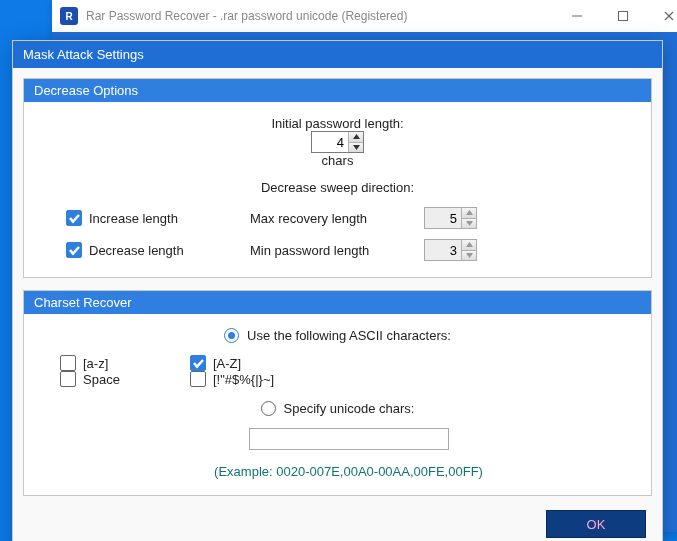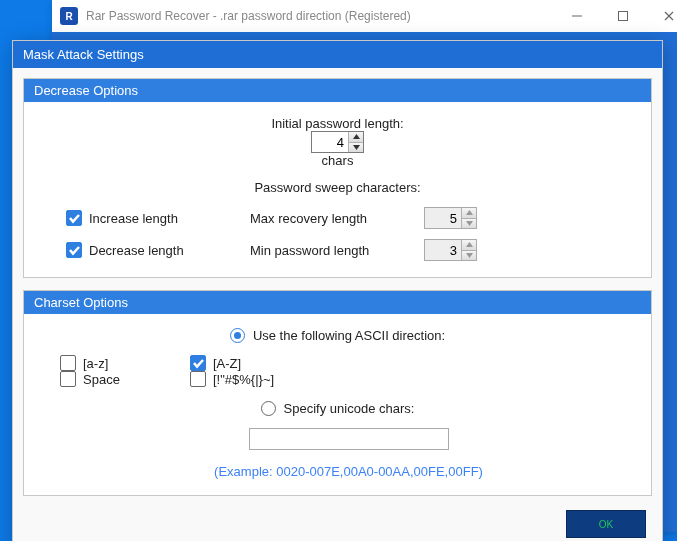--- a/index.html
+++ b/index.html
@@ -190,36 +190,36 @@
   }
   .sweep-row .check { width: 160px; }
   .sweep-row .label2 { width: 150px; }
 
   .btn-row {
     display:flex; justify-content:flex-end;
     padding: 2px 6px 0 0;
   }
   .btn-ok {
     background: #0d3c80;
-    color: #22c55e;
+    color: #f9a8d4;
     border: 1px solid #082a5c;
-    width: 80px;
+    width: 100px;
     height: 28px;
     font-family: inherit;
-    font-size: 10px;
+    font-size: 13px;
     cursor: pointer;
   }
 </style>
 </head>
 <body>
 
 <div class="parent-window">
   <div class="titlebar">
     <div class="titlebar-icon">R</div>
-    <div class="titlebar-text">Rar Password Recover - .rar password direction (Registered)</div>
+    <div class="titlebar-text">Rar Password Recover - .rar password unicode (Registered)</div>
     <div class="titlebar-btns">
       <div class="titlebar-btn">
         <svg viewBox="0 0 10 10">
             <rect y="4.5" width="10" height="1" fill="#666"></rect>
           </svg>
       </div>
       <div class="titlebar-btn">
         <svg viewBox="0 0 10 10">
             <rect x="0.5" y="0.5" width="9" height="9" fill="none" stroke="#666"></rect>
           </svg>
@@ -258,21 +258,21 @@
                     <path d="M0 0 L3.5 5 L7 0 Z"></path>
                   </svg>
                 </span>
             </span>
           </span>
           <span style="width:10px"></span>
           <span class="label">chars</span>
         </div>
 
         <div class="row">
-          <span class="label">Password sweep characters:</span>
+          <span class="label">Decrease sweep direction:</span>
         </div>
 
         <div class="sweep-table">
           <div class="sweep-row">
             <span class="check">
               <span class="checkbox checked">
                   <svg viewBox="0 0 11 11">
                     <path d="M1 5 L4 8.5 L10 2"></path>
                   </svg>
                 </span>
@@ -320,27 +320,27 @@
                   </span>
               </span>
             </span>
           </div>
         </div>
 
       </div>
     </div>
 
     <div class="group">
-      <div class="group-title">Charset Options</div>
+      <div class="group-title">Charset Recover</div>
       <div class="group-body">
 
         <div class="row">
           <span class="radio">
             <span class="radiodot on"></span>
-            <span>Use the following ASCII direction:</span>
+            <span>Use the following ASCII characters:</span>
           </span>
         </div>
 
         <div class="charset-grid">
           <span class="check">
             <span class="checkbox"></span>
             <span>[a-z]</span>
           </span>
           <span class="check">
             <span class="checkbox checked">
@@ -362,21 +362,21 @@
 
         <div class="row" style="margin-top:14px;text-align:center;">
           <span class="radio">
             <span class="radiodot empty"></span>
             <span>Specify unicode chars:</span>
           </span>
         </div>
 
         <div class="row" style="margin-left:22px; margin-top:4px; gap:14px;">
           <input class="textfield" style="width: 200px;" value="">
-          <span style="color:#3b82f6;">(Example: 0020-007E,00A0-00AA,00FE,00FF)</span>
+          <span style="color:#0f766e;">(Example: 0020-007E,00A0-00AA,00FE,00FF)</span>
         </div>
 
       </div>
     </div>
 
     <div class="btn-row">
       <button class="btn-ok">OK</button>
     </div>
 
   </div>

